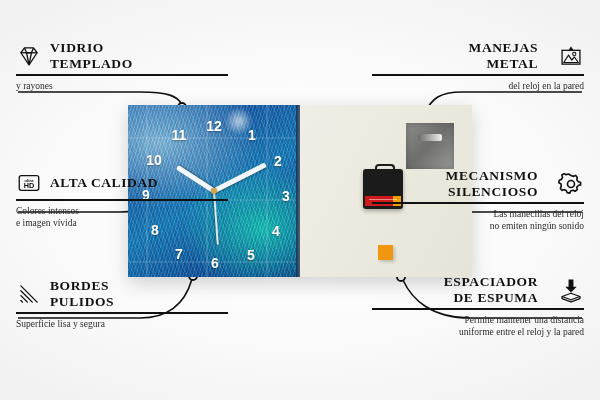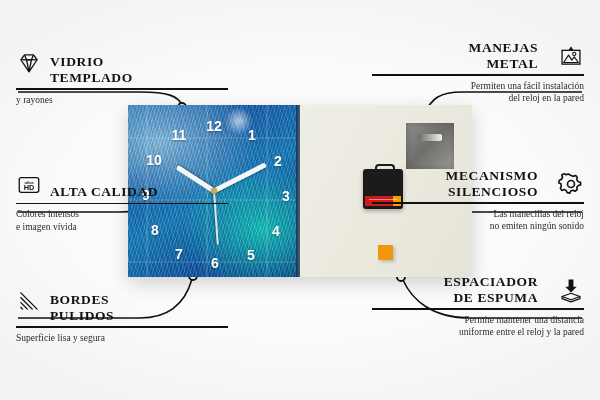--- a/index.html
+++ b/index.html
@@ -63,21 +63,21 @@
   .spacer{position:absolute;left:78px;top:140px;width:15px;height:15px;background:#f0960f;
     box-shadow:2px 2px 3px rgba(0,0,0,.18);}
 
   
   .feat{position:absolute;width:212px;}
   .feat .head{display:flex;align-items:center;gap:8px;}
   .feat.left .head{justify-content:flex-start;}
   .feat.right .head{justify-content:flex-end;gap:20px;}
   .title{font-family:"Liberation Serif",serif;font-weight:700;font-size:13.5px;
     letter-spacing:.6px;color:#111;line-height:1.15;}
-  .feat.left .title{text-align:left;margin-top:14px;}
+  .feat.left .title{text-align:left;}
   .feat.right .title{text-align:right;}
   .rule{height:1.6px;background:#111;margin:3px 0 4px 0;}
   .desc{font-family:"Liberation Serif",serif;font-size:9.5px;color:#2b2b2b;line-height:1.35;}
   .feat.right .desc{text-align:right;}
   .ico{width:26px;height:26px;flex:0 0 26px;display:block;}
 
   
   #f-glass   {left:16px; top:40px;}
   #f-print   {left:16px; top:170px;}
   #f-edges   {left:16px; top:278px;}
@@ -214,21 +214,20 @@
       </div>
       <svg class="ico" viewBox="0 0 32 32">
         <path d="M16,4 L13,9 H19 Z" fill="#111"></path>
         <rect x="5" y="9" width="22" height="17" fill="none" stroke="#111" stroke-width="1.6"></rect>
         <path d="M7,24 L13,15 L17,21 L20,17 L25,24 Z" fill="none" stroke="#111" stroke-width="1.4" stroke-linejoin="round"></path>
         <circle cx="20" cy="13.5" r="2" fill="none" stroke="#111" stroke-width="1.3"></circle>
       </svg>
     </div>
     <div class="rule"></div>
     <div class="desc">
-      <div>Permiten una fácil instalación</div>
       <div>del reloj en la pared</div>
     </div>
   </div>
 
   <div class="feat right" id="f-mech">
     <div class="head">
       <div class="title">
         <div>MECANISMO</div>
         <div>SILENCIOSO</div>
       </div>

